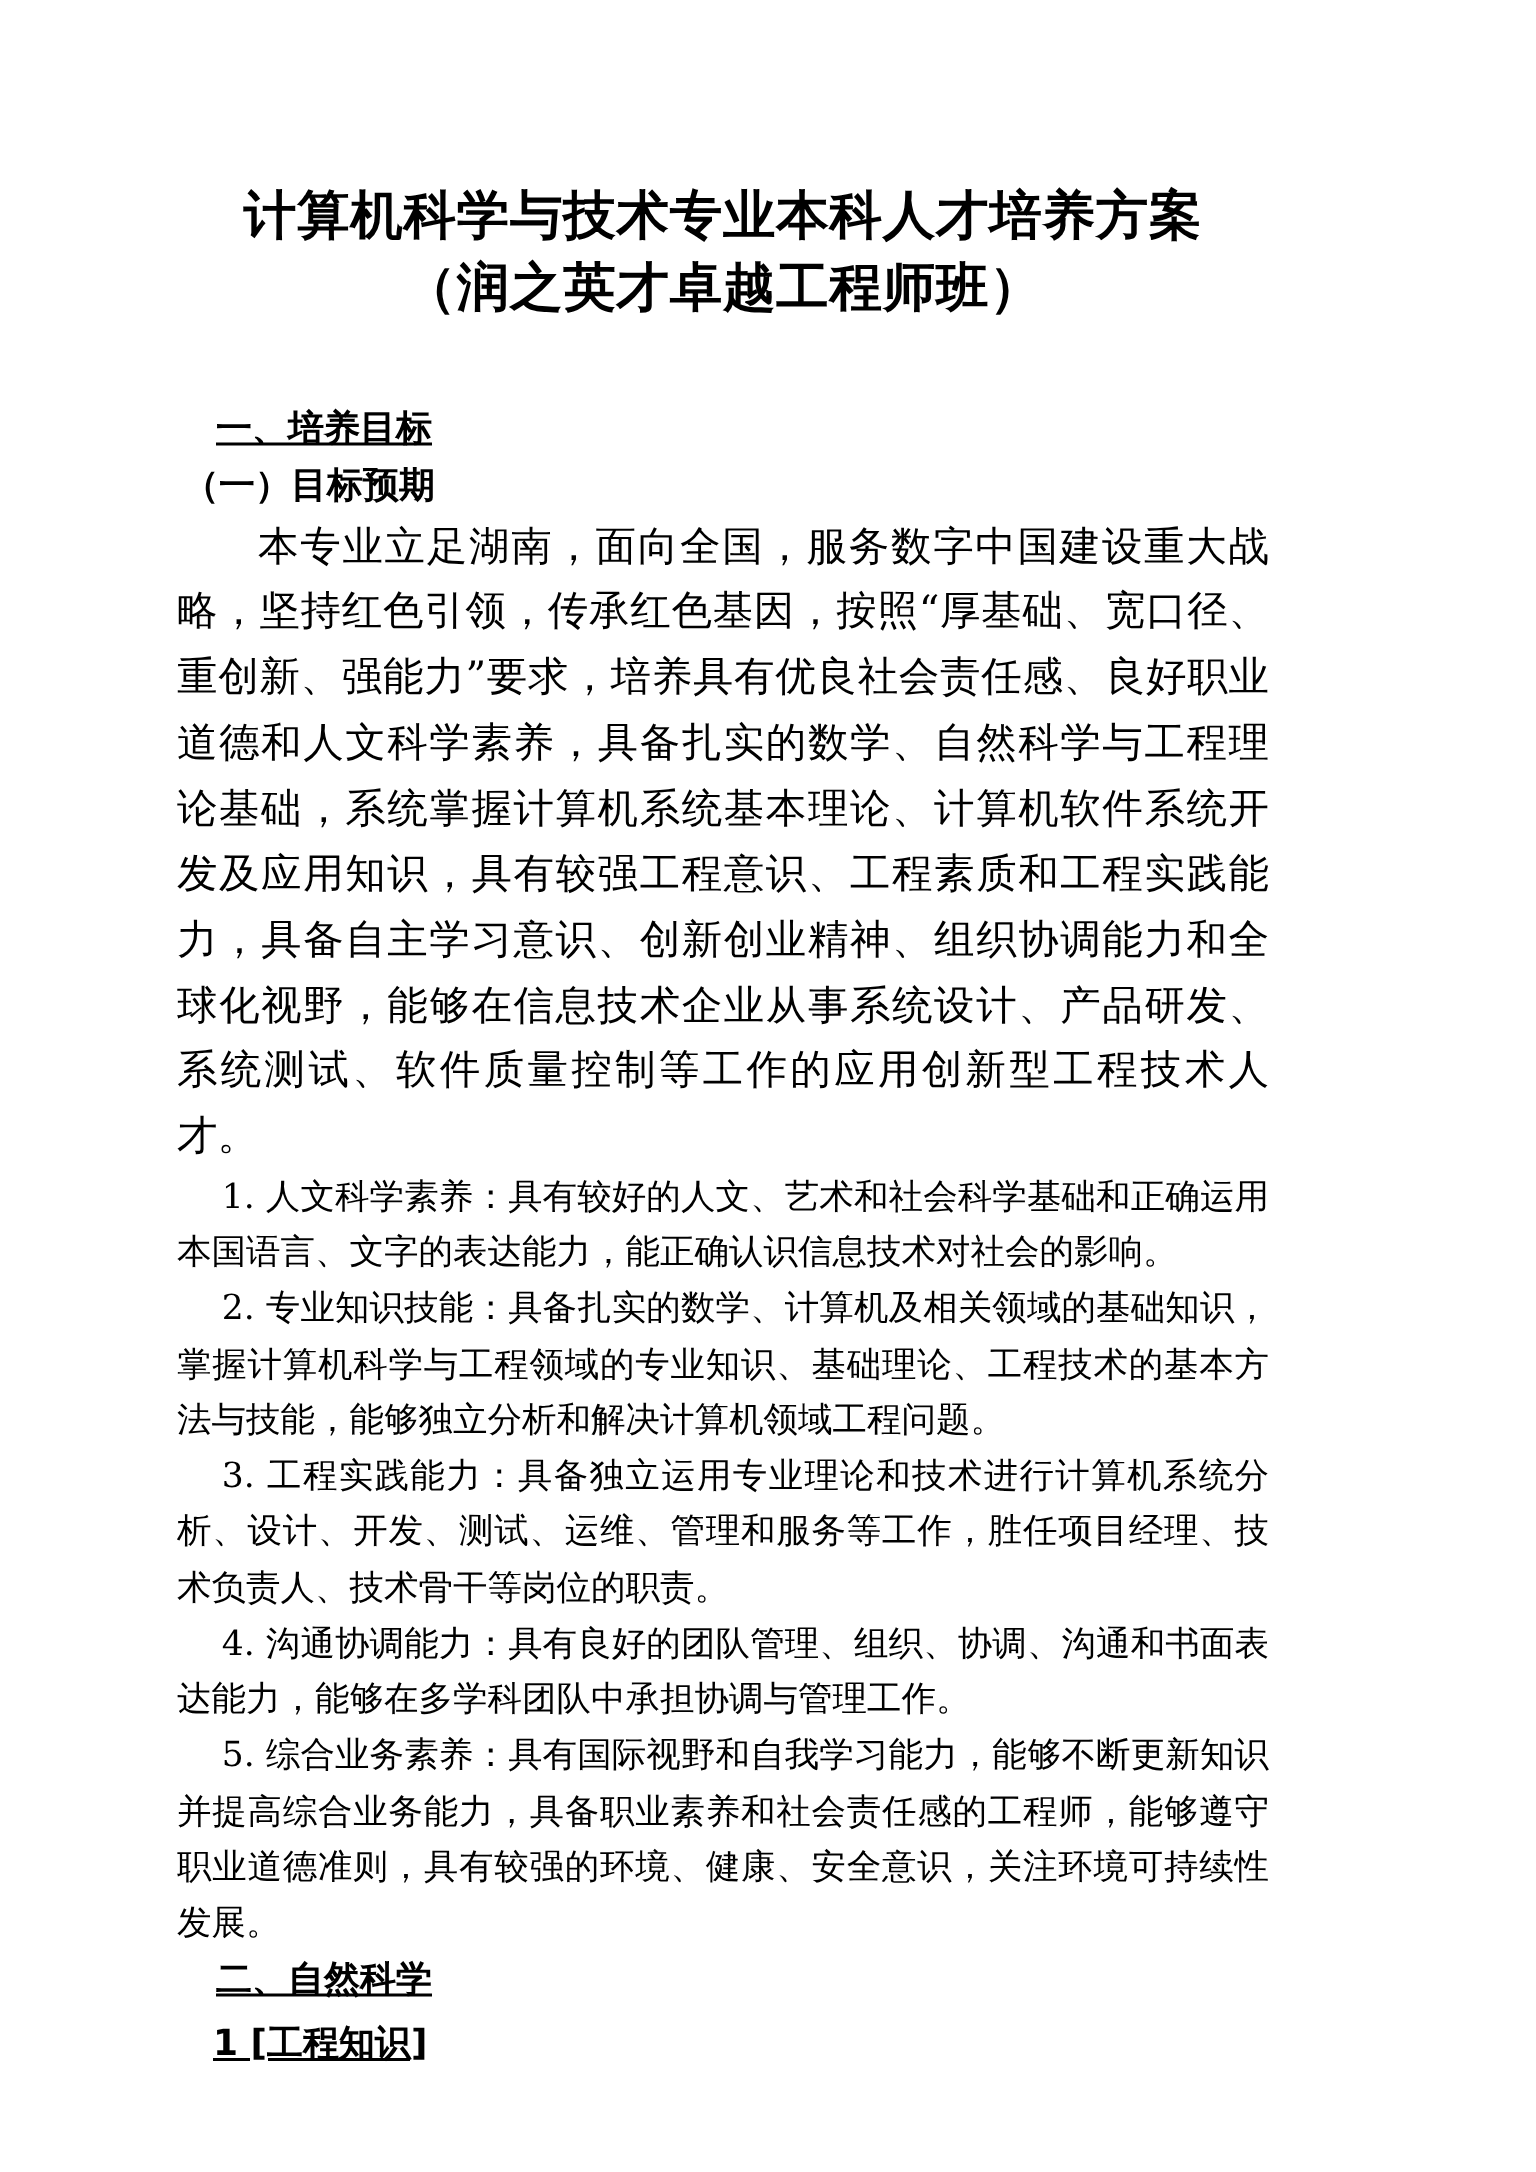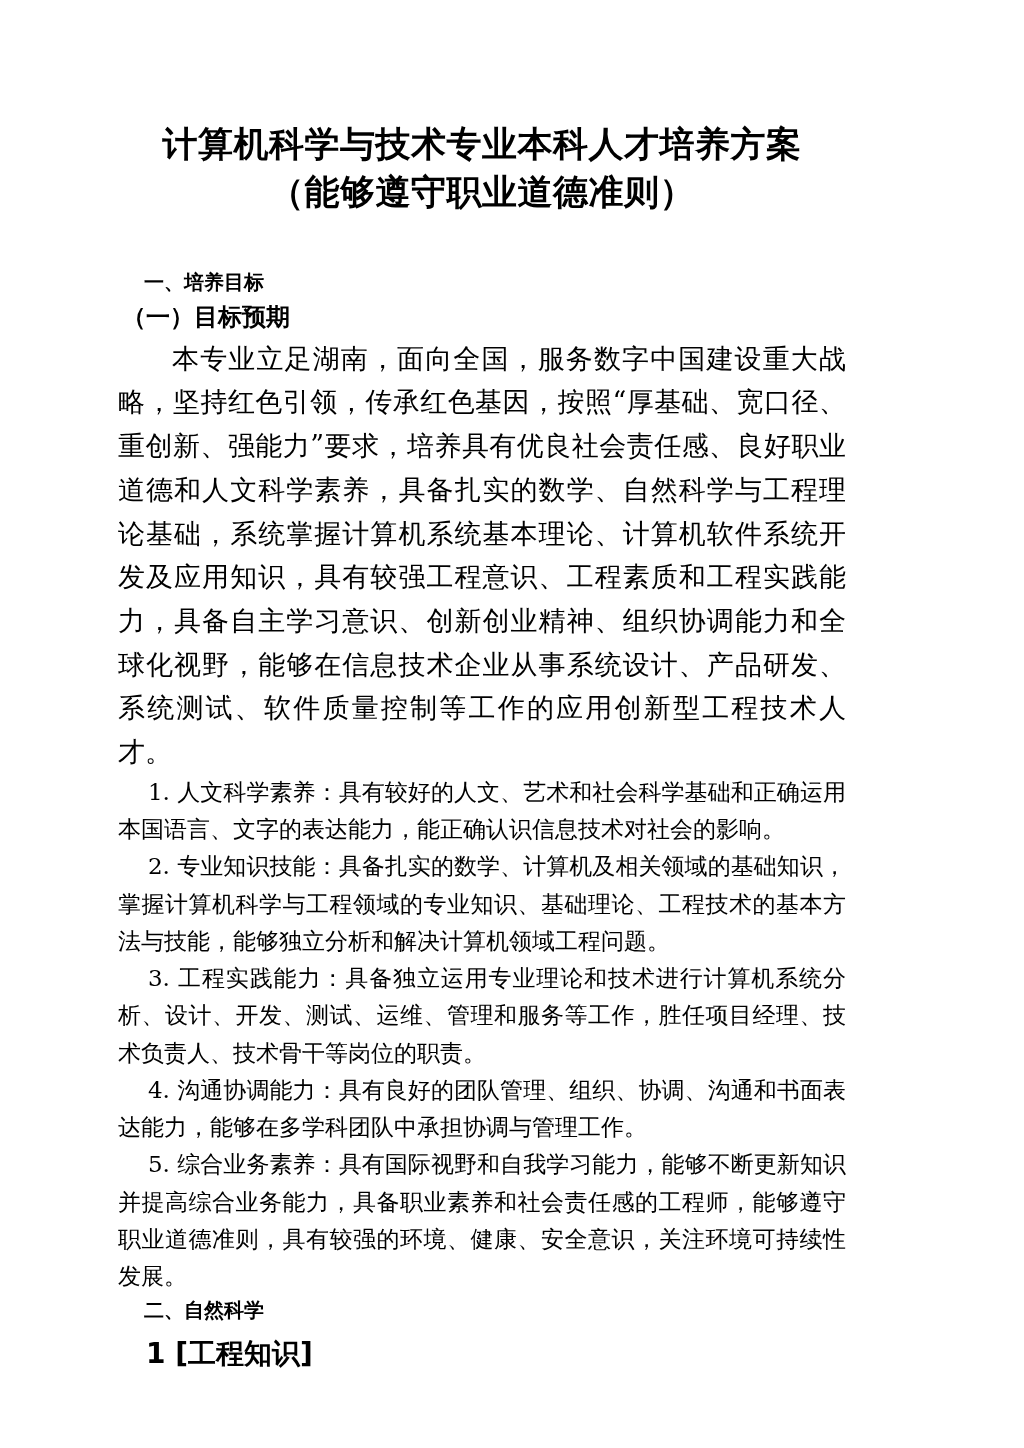--- a/index.html
+++ b/index.html
@@ -33,24 +33,25 @@
   }
   .doc-title .line2 {
     display: block;
   }
   .spacer-after-title {
     height: 44px;
   }
   h2.section-heading {
     font-family: "DejaVu Sans", "Liberation Sans", sans-serif;
     font-weight: bold;
-    font-size: 20px;
+    font-size: 24px;
     line-height: 1.5;
     margin: 0 0 2px 0;
     text-indent: 26px;
+    text-decoration: underline;
   }
   h3.sub-heading {
     font-family: "DejaVu Sans", "Liberation Sans", sans-serif;
     font-weight: bold;
     font-size: 24px;
     line-height: 1.5;
     margin: 0 0 2px 0;
     text-indent: 4px;
   }
   p.body-text {
@@ -72,34 +73,35 @@
   p.plain-indent {
     font-size: 23px;
     line-height: 1.62;
     margin: 0;
     text-align: justify;
     text-indent: 1em;
   }
   p.req-label {
     font-family: "DejaVu Sans", "Liberation Sans", sans-serif;
     font-weight: bold;
-    font-size: 28px;
+    font-size: 24px;
     line-height: 1.62;
     margin: 6px 0 2px 0;
     text-indent: 1em;
+    text-decoration: underline;
   }
 </style>
 </head>
 <body>
 
 <div class="page">
 
   <div class="doc-title">
     <span>计算机科学与技术专业本科人才培养方案</span>
-    <span class="line2">（能够遵守职业道德准则）</span>
+    <span class="line2">（润之英才卓越工程师班）</span>
   </div>
 
   <div class="spacer-after-title"></div>
 
   <h2 class="section-heading">一、培养目标</h2>
 
   <h3 class="sub-heading">（一）目标预期</h3>
 
   <p class="body-text">本专业立足湖南，面向全国，服务数字中国建设重大战略，坚持红色引领，传承红色基因，按照“厚基础、宽口径、重创新、强能力”要求，培养具有优良社会责任感、良好职业道德和人文科学素养，具备扎实的数学、自然科学与工程理论基础，系统掌握计算机系统基本理论、计算机软件系统开发及应用知识，具有较强工程意识、工程素质和工程实践能力，具备自主学习意识、创新创业精神、组织协调能力和全球化视野，能够在信息技术企业从事系统设计、产品研发、系统测试、软件质量控制等工作的应用创新型工程技术人才。</p>
 

